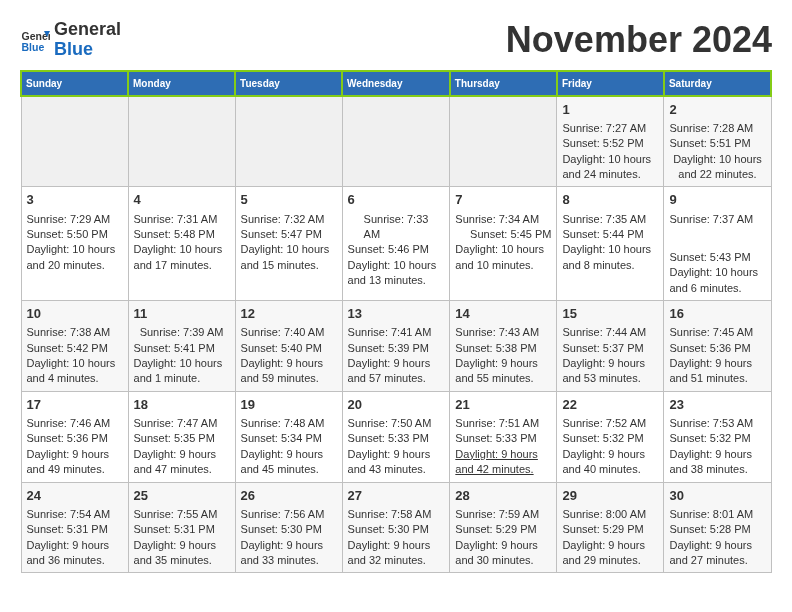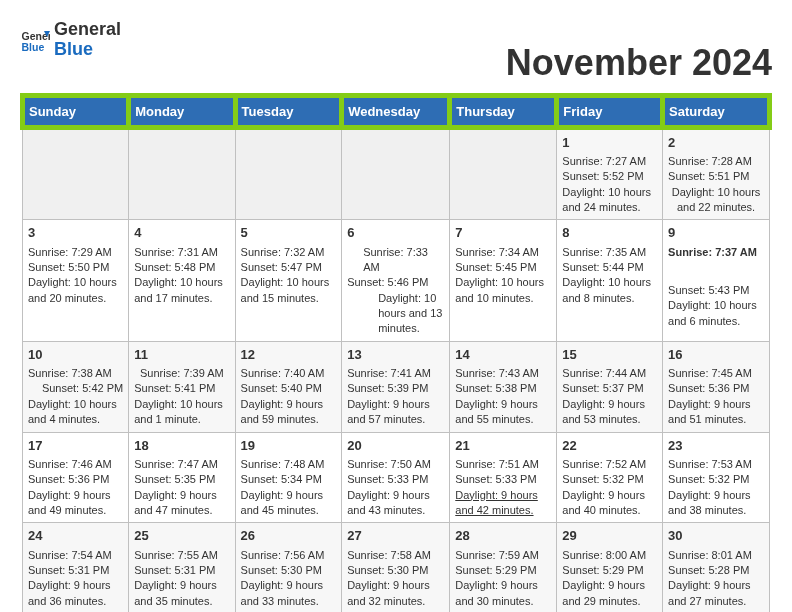--- a/index.html
+++ b/index.html
@@ -26,39 +26,38 @@
       height: 30px;
     }
     .title-block {
       text-align: right;
     }
     .month-title {
       font-size: 36px;
       font-weight: bold;
       color: #333;
       line-height: 1.1;
-      margin-top: 23px;
     }
     .subtitle {
       font-size: 16px;
       color: #555;
     }
     table {
       width: 100%;
       border-collapse: collapse;
       font-size: 11px;
     }
     thead tr th {
       background-color: #2e6db4;
       color: #fff;
       padding: 6px 4px;
       text-align: left;
-      font-size: 13px;
+      font-size: 10px;
       font-weight: bold;
-      border: 5px solid #84cc16;
+      border: 2px solid #84cc16;
     }
     tbody tr td {
       border: 1px solid #c0c0c0;
       padding: 4px 5px;
       vertical-align: top;
       width: 110px;
       min-height: 80px;
       background: #fff;
       color: #333;
       line-height: 1.4;
@@ -147,46 +146,46 @@
         <td>
           <span class="day-number">5</span>
           <span style="display: block;">Sunrise: 7:32 AM</span>
           <span style="display: block;">Sunset: 5:47 PM</span>
           <span style="display: block;">Daylight: 10 hours and 15 minutes.</span>
         </td>
         <td>
           <span class="day-number">6</span>
           <span style="display: block; margin-left: 16px;">Sunrise: 7:33 AM</span>
           <span style="display: block;">Sunset: 5:46 PM</span>
-          <span style="display: block; margin-left: 31px;">Daylight: 10 hours and 13 minutes.</span>
+          <span style="display: block;">Daylight: 10 hours and 13 minutes.</span>
         </td>
         <td>
           <span class="day-number">7</span>
           <span style="display: block;">Sunrise: 7:34 AM</span>
-          <span style="display: block;">Sunset: 5:45 PM</span>
+          <span style="display: block; text-align: right;">Sunset: 5:45 PM</span>
           <span style="display: block;">Daylight: 10 hours and 10 minutes.</span>
         </td>
         <td>
           <span class="day-number">8</span>
           <span style="display: block;">Sunrise: 7:35 AM</span>
           <span style="display: block;">Sunset: 5:44 PM</span>
           <span style="display: block;">Daylight: 10 hours and 8 minutes.</span>
         </td>
         <td>
           <span class="day-number">9</span>
-          <span style="display: block; font-weight: bold;">Sunrise: 7:37 AM</span>
+          <span style="display: block;">Sunrise: 7:37 AM</span>
           <span style="display: block; margin-top: 23px;">Sunset: 5:43 PM</span>
           <span style="display: block;">Daylight: 10 hours and 6 minutes.</span>
         </td>
       </tr>
       <tr>
         <td>
           <span class="day-number">10</span>
           <span style="display: block;">Sunrise: 7:38 AM</span>
-          <span style="display: block; text-align: right;">Sunset: 5:42 PM</span>
+          <span style="display: block;">Sunset: 5:42 PM</span>
           <span style="display: block;">Daylight: 10 hours and 4 minutes.</span>
         </td>
         <td>
           <span class="day-number">11</span>
           <span style="display: block; text-align: center;">Sunrise: 7:39 AM</span>
           <span style="display: block;">Sunset: 5:41 PM</span>
           <span style="display: block;">Daylight: 10 hours and 1 minute.</span>
         </td>
         <td>
           <span class="day-number">12</span>

